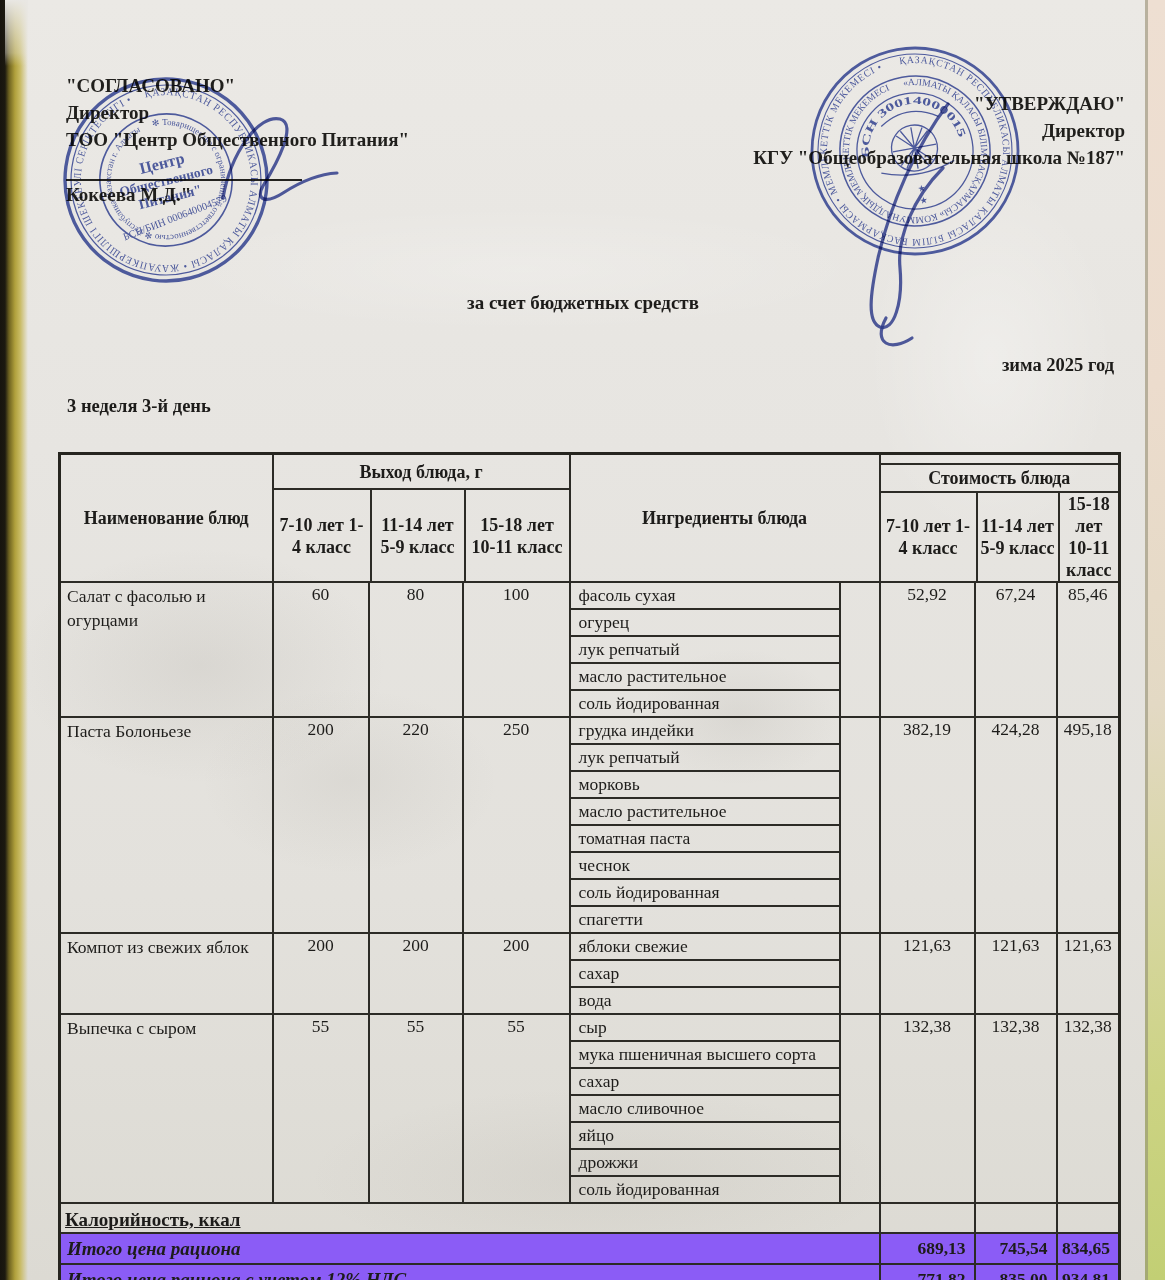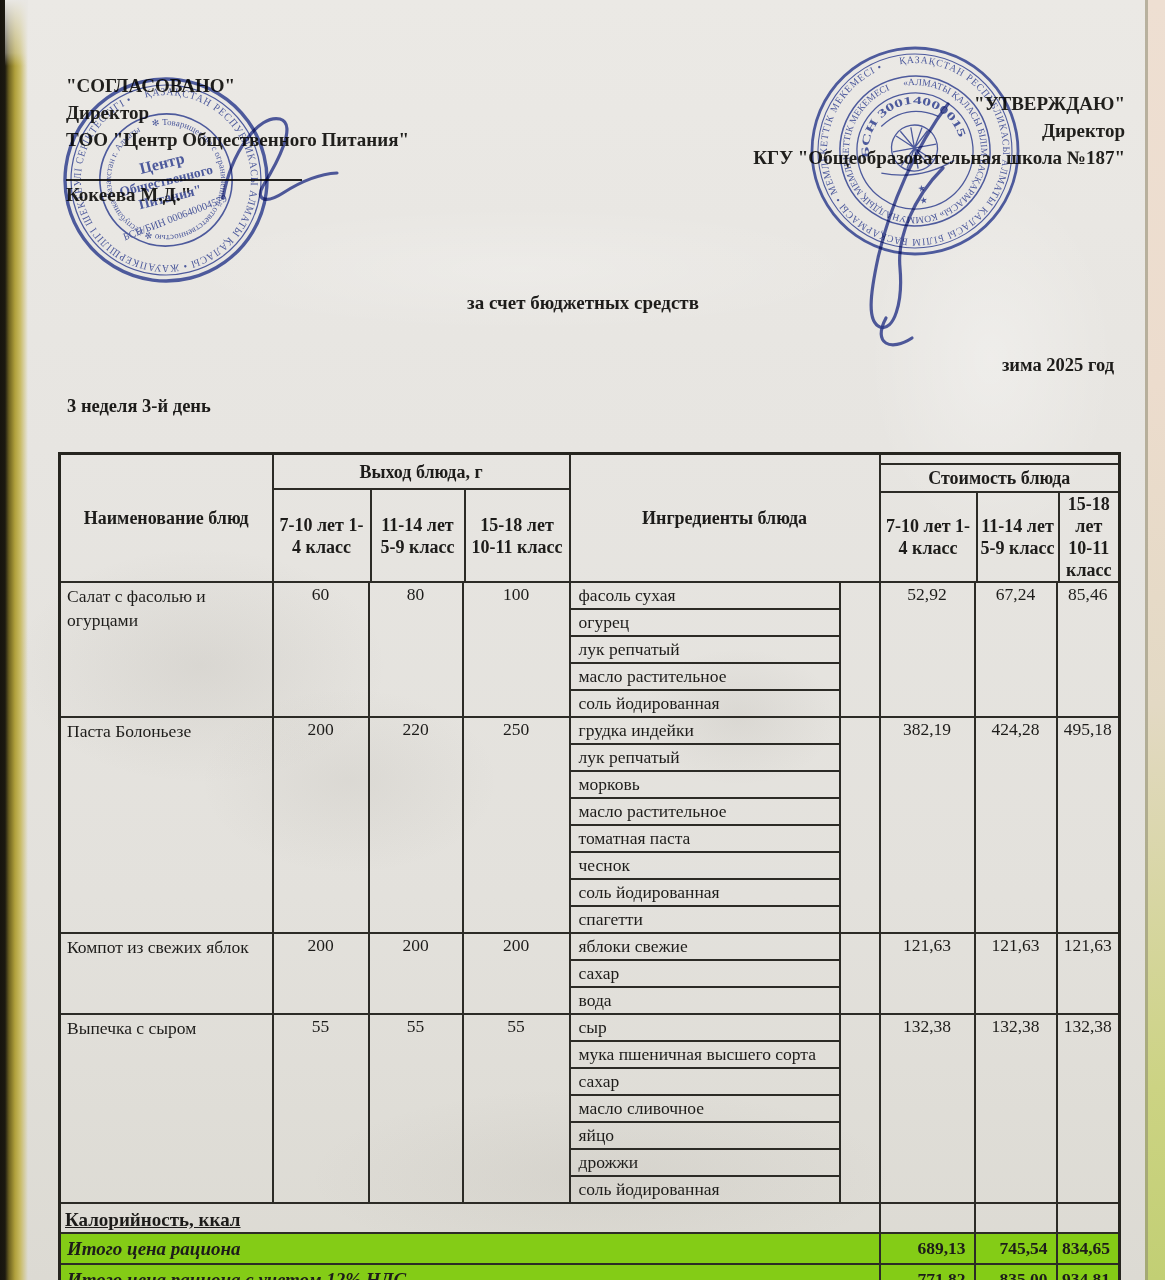--- a/index.html
+++ b/index.html
@@ -62,21 +62,21 @@
   .h-cost .spacer{height:8px;border-bottom:2px solid #2c2b26;}
   .h-cost .glabel{height:26px;line-height:27px;}
   .h-cost .gcols{height:88px;}
   .w1{width:96px;} .w2{width:94px;} .w3{flex:1;}
   .c1{width:95px;} .c2{width:82px;} .c3{flex:1;}
   td.dish{vertical-align:top;text-align:left;padding:1px 4px 0 6px;line-height:24px;}
   td.num{vertical-align:top;text-align:center;padding-top:1px;}
   td.ing{text-align:left;padding:0 14px 0 8px;height:25px;line-height:23px;white-space:nowrap;overflow:hidden;}
   tfoot td{height:24px;}
   .cal-label{font-weight:bold;text-decoration:underline;text-align:left;padding:4px 0 0 4px;font-size:19px;}
-  tr.total-row td{height:27px;background:#84cc16;}
+  tr.total-row td{height:27px;background:#8b5cf6;}
   .total-label{font-style:italic;font-weight:bold;text-align:left;padding-left:6px;font-size:19px;}
   .total-val{font-weight:bold;text-align:right;padding-right:8px;margin-top:20px;}
   
   .stamp{position:absolute;mix-blend-mode:multiply;opacity:.88;filter:blur(.2px);}
   .stamp text{fill:#3c4da4;}
   .stamp .ring{stroke:#3c4da4;fill:none;}
   #stamp-left{left:58px;top:72px;}
   #stamp-right{left:804px;top:40px;}
   .sign{position:absolute;left:0;top:0;mix-blend-mode:multiply;pointer-events:none;}
   .sign path{stroke:#2e3d99;stroke-width:3.2;fill:none;stroke-linecap:round;opacity:.82;}

